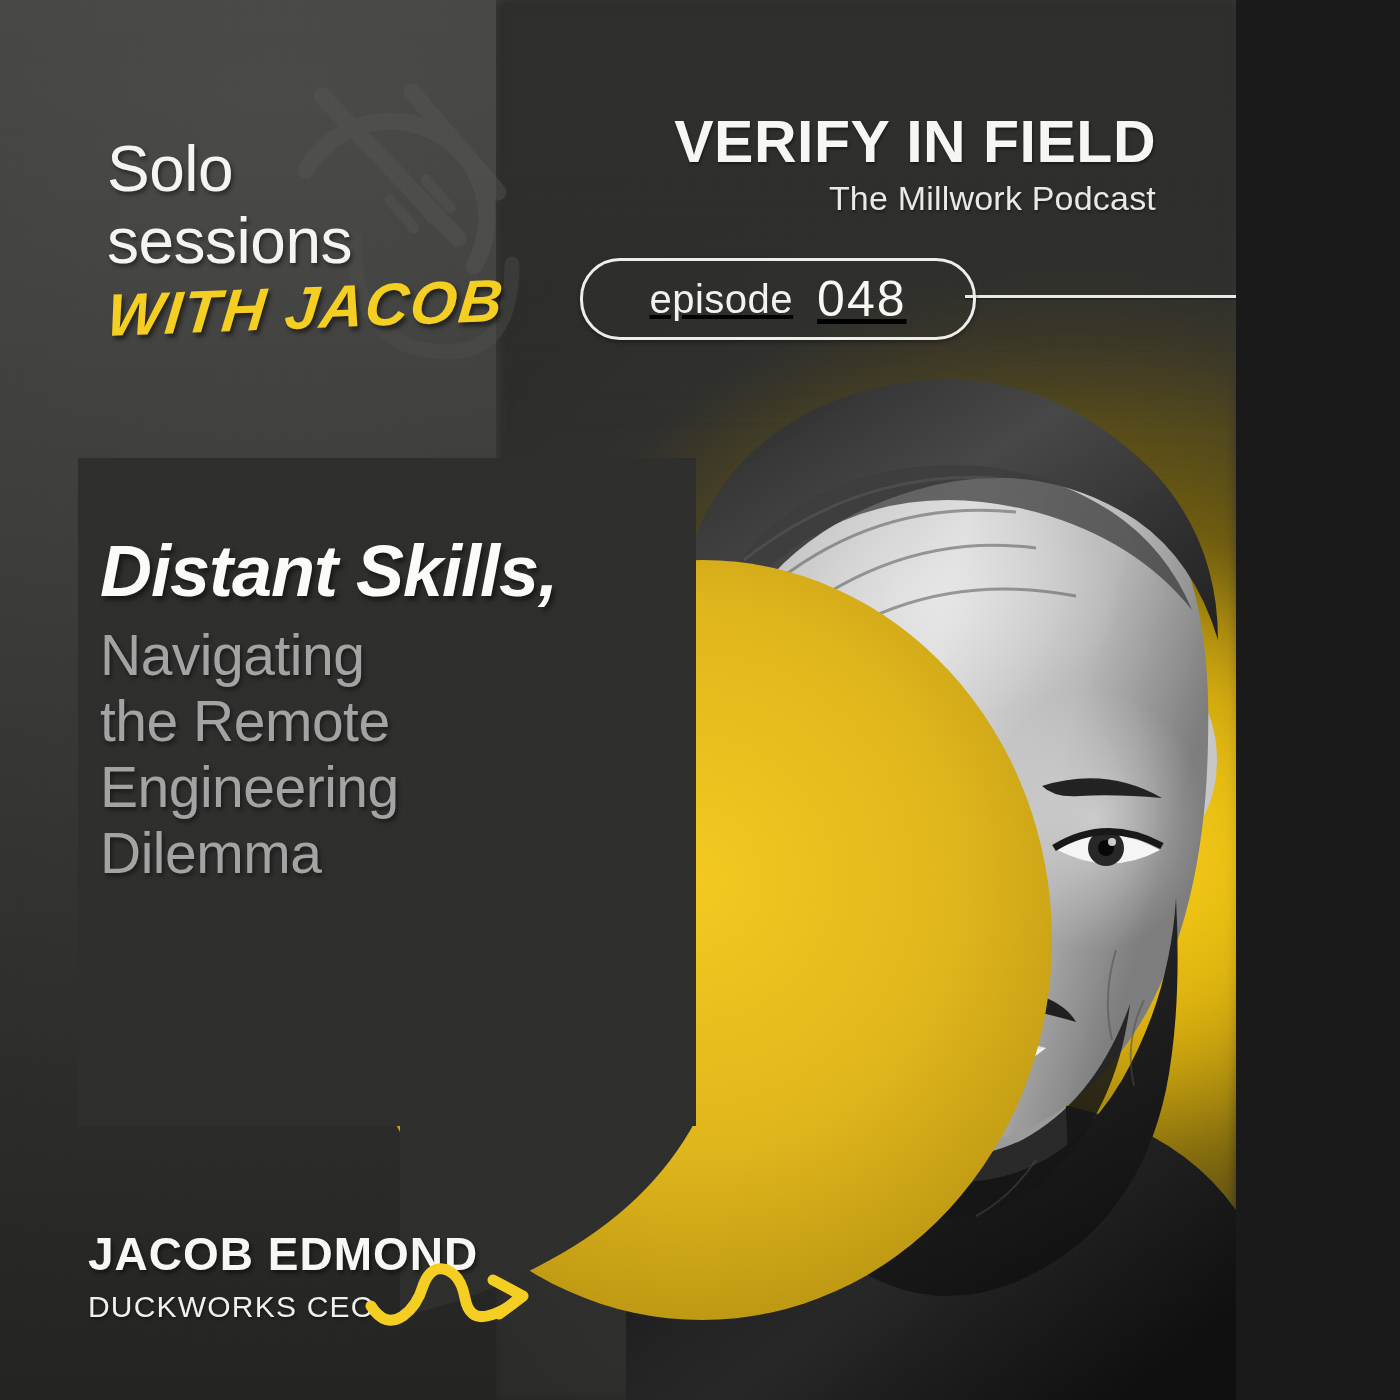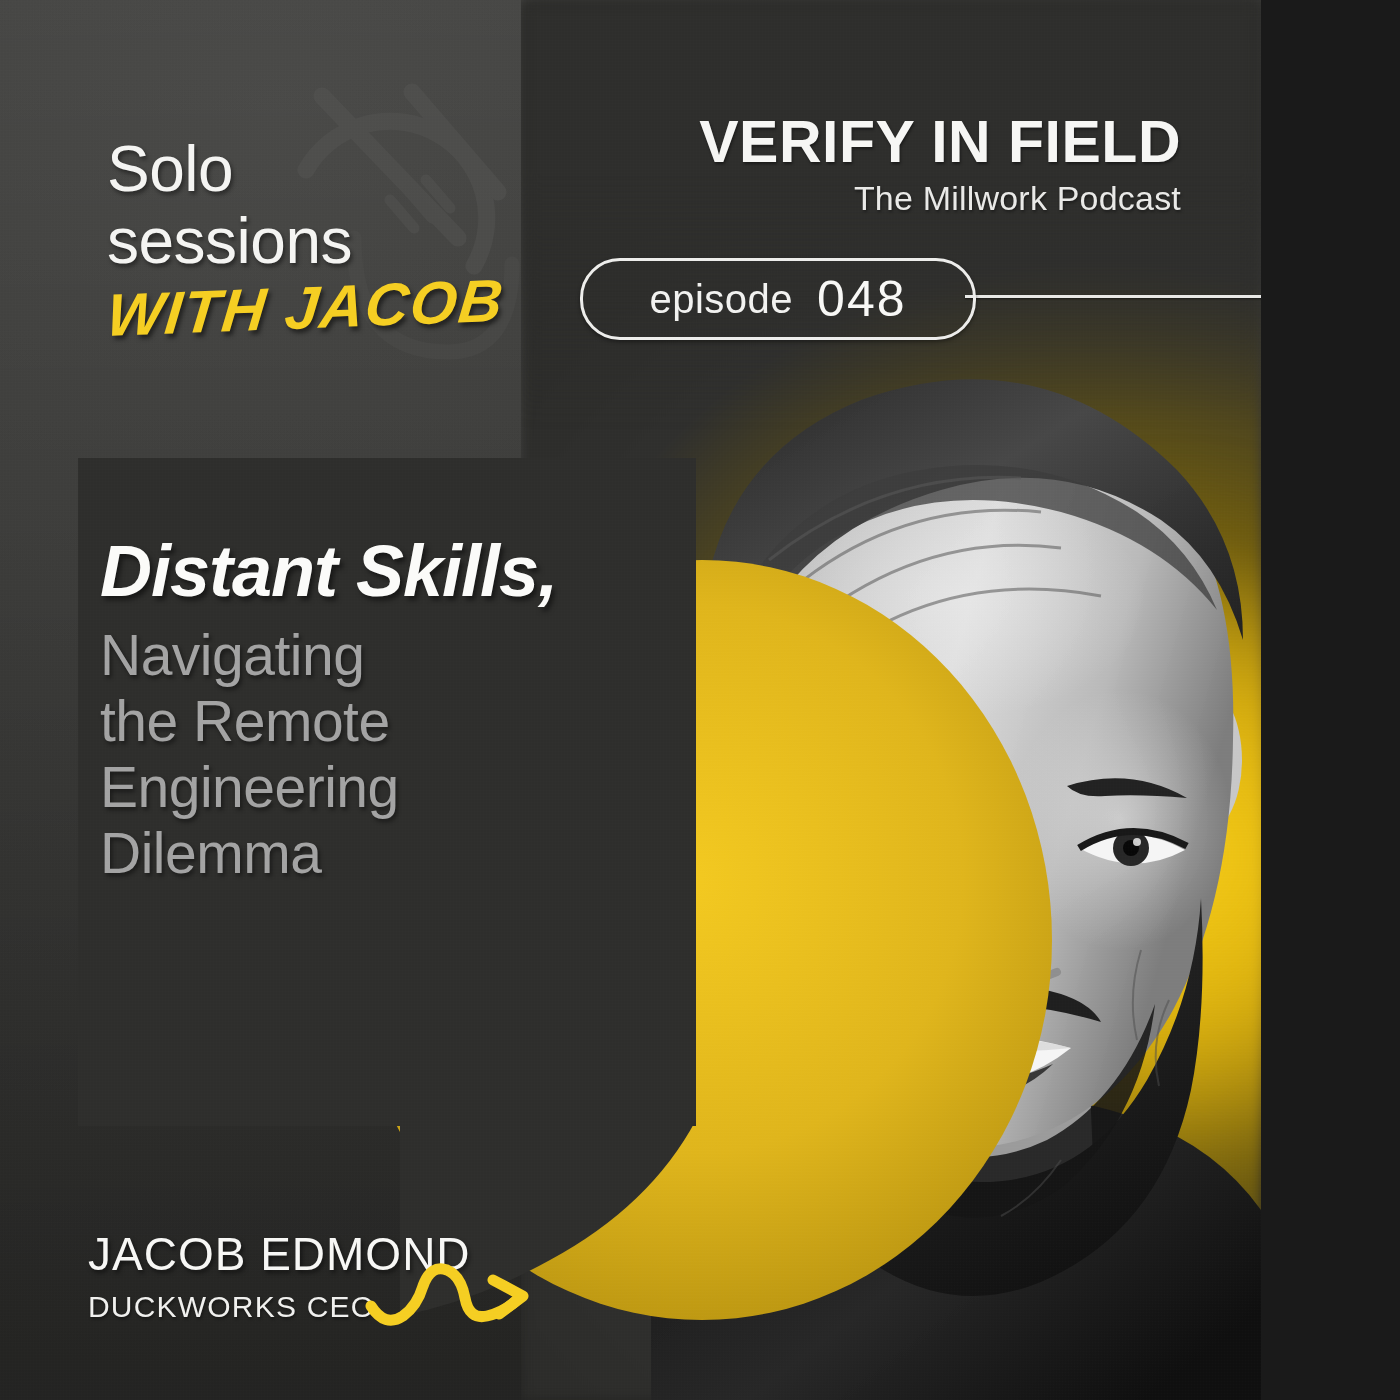--- a/index.html
+++ b/index.html
@@ -7,21 +7,20 @@
     padding: 0;
     background: #1a1a1a;
   }
   #cover {
     position: relative;
     width: 1236px;
     height: 1400px;
     overflow: hidden;
     font-family: "Liberation Sans", sans-serif;
     background: #3b3b39;
-    padding-left: 25px;
   }
 
   
   .bg-base {
     position: absolute;
     inset: 0;
     background:
       radial-gradient(ellipse 120% 90% at 22% 8%, #454543 0%, #3d3d3b 38%, #343432 70%, #2b2b29 100%);
   }
   .bg-vignette {
@@ -199,20 +198,21 @@
     top: 258px;
     width: 390px;
     height: 76px;
     border: 3px solid #ededeb;
     border-radius: 40px;
     display: flex;
     align-items: center;
     justify-content: center;
     gap: 24px;
     box-shadow: 0 2px 4px rgba(0,0,0,.4);
+    text-decoration: underline;
   }
   .episode-label {
     color: #f2f2f0;
     font-size: 40px;
     letter-spacing: 0.5px;
     font-weight: 400;
   }
   .episode-number {
     color: #f8f8f6;
     font-size: 50px;
@@ -256,21 +256,21 @@
     position: absolute;
     left: 88px;
     top: 1228px;
     width: 470px;
   }
   .credit-name {
     display: block;
     color: #f7f7f5;
     font-size: 46px;
     line-height: 52px;
-    font-weight: 400;
+    font-weight: 700;
     letter-spacing: 1px;
     text-shadow: 2px 3px 4px rgba(0,0,0,.5);
   }
   .credit-role {
     display: block;
     margin-top: 10px;
     color: #f0f0ee;
     font-size: 30px;
     line-height: 34px;
     font-weight: 400;

